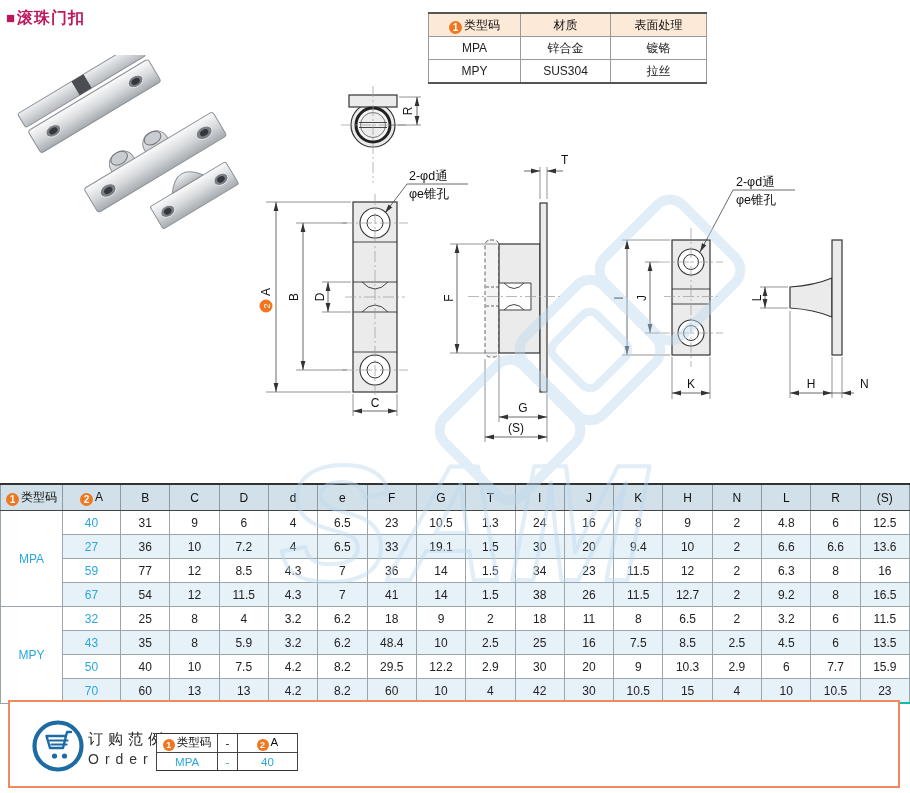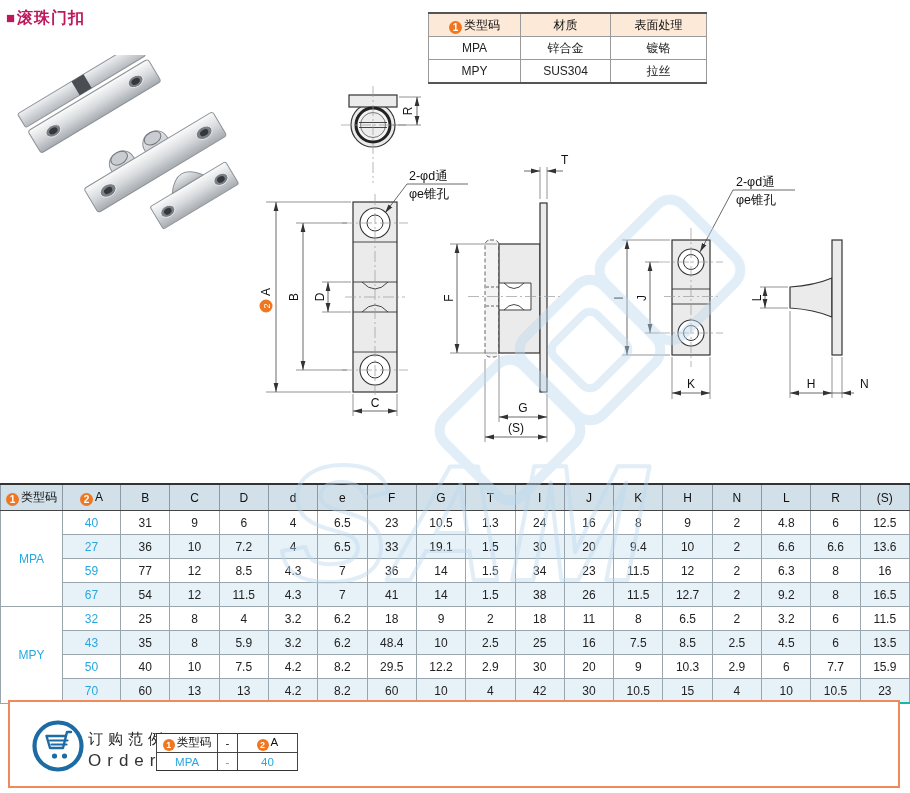--- a/index.html
+++ b/index.html
@@ -45,21 +45,21 @@
   .dt{font-size:12px;fill:#111;}
   .note{font-size:12.5px;fill:#111;}
   
   .photo{position:absolute;left:0;top:55px;z-index:1;}
   
   .wm{position:absolute;left:270px;top:110px;z-index:6;pointer-events:none;}
   
   .order{position:absolute;left:8px;top:700px;width:892px;height:88px;border:2px solid #ef8a5d;box-sizing:border-box;z-index:4;background:#fff;}
   .cart{position:absolute;left:18px;top:14px;}
   .ocn{position:absolute;left:78px;top:28px;font-size:15px;letter-spacing:5px;color:#222;}
-  .oen{position:absolute;left:78px;top:49px;font-size:17px;letter-spacing:6px;color:#333;}
+  .oen{position:absolute;left:78px;top:49px;font-size:14px;letter-spacing:6px;color:#333;}
   .otable{position:absolute;left:146px;top:31px;width:142px;font-size:11.5px;}
   .otable th{border:1px solid #444;border-top:1.5px solid #333;height:15px;font-weight:normal;color:#111;text-align:center;background:#fff;}
   .otable td{border:1px solid #444;border-bottom:1.5px solid #333;height:15px;text-align:center;}
   .otable .c1{width:62px;}.otable .c2{width:18px;}.otable .c3{width:62px;}
 </style>
 </head>
 <body>
 
 <div class="page-title">
   <span class="sq">■</span><span>滚珠门扣</span>

